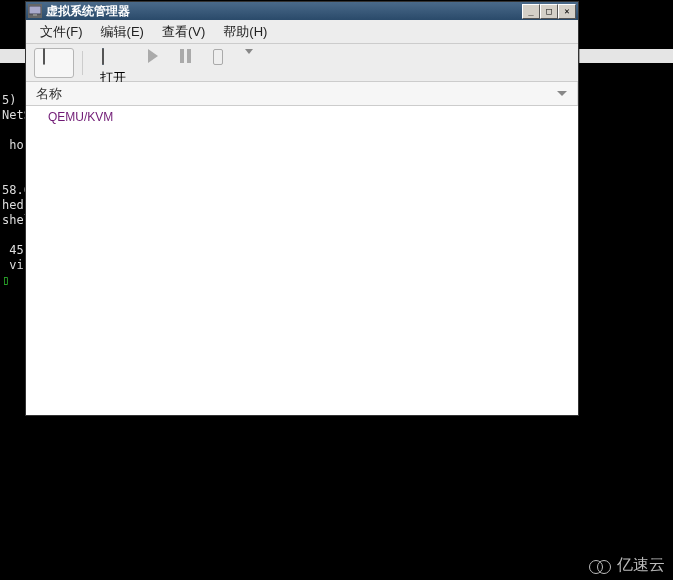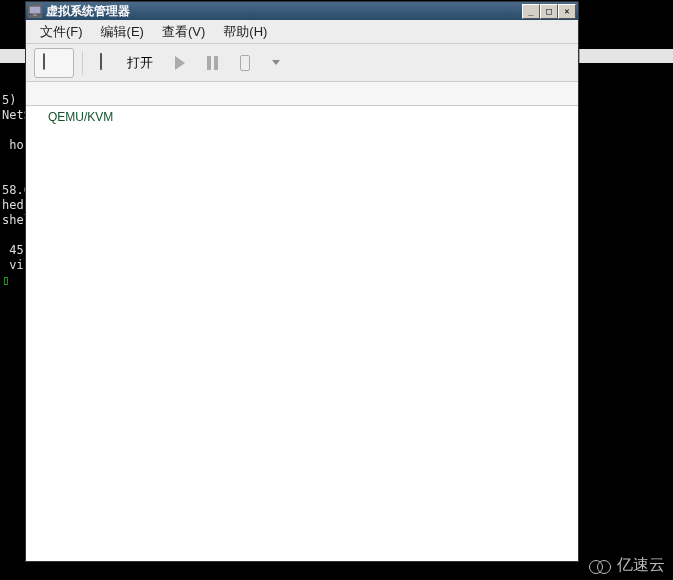--- a/index.html
+++ b/index.html
@@ -29,21 +29,21 @@
     .top-strip {
       position: absolute;
       top: 49px; left: 0; right: 0;
       height: 14px;
       background: #e5e5e5;
     }
     .window {
       position: absolute;
       top: 1px; left: 25px;
       width: 554px;
-      height: 561px;
+      height: 415px;
       background: #f0f0f0;
       border: 1px solid #333;
       box-shadow: 1px 1px 0 rgba(0,0,0,0.3);
       display: flex;
       flex-direction: column;
     }
     .titlebar {
       height: 18px;
       background: linear-gradient(#4a6a8a, #2a4a6a);
       display: flex;
@@ -104,20 +104,21 @@
     }
     .tb-btn {
       height: 30px;
       padding: 0 8px;
       display: flex;
       align-items: center;
       gap: 5px;
       border: 1px solid transparent;
       border-radius: 3px;
       cursor: pointer;
+      flex-direction: column;
     }
     .tb-btn.primary { border-color: #b5b5b5; background: #f6f6f6; }
     .tb-sep {
       width: 1px; height: 24px;
       background: #ccc;
       margin: 0 4px;
     }
     .monitor-icon {
       width: 22px; height: 18px;
       position: relative;
@@ -186,21 +187,21 @@
     .table-body {
       flex: 1;
       background: #fff;
       overflow: auto;
     }
     .table-row {
       display: flex;
       height: 22px;
       align-items: center;
       font-size: 12px;
-      color: #14532d;
+      color: #701a75;
     }
     .cell-name { flex: 1; padding-left: 22px; }
     .cell-cpu { width: 136px; padding-left: 10px; }
     .watermark {
       position: absolute;
       bottom: 4px; right: 8px;
       display: flex;
       align-items: center;
       gap: 4px;
       color: #bbb;
@@ -285,20 +286,24 @@
     </div>
     <div class="tb-btn">
       <span class="phone-icon"></span>
     </div>
     <div class="tb-btn">
       <span class="dropdown-arrow"></span>
     </div>
   </div>
 
   <div class="table-header">
+    <div class="th name-col">
+      <span>名称</span>
+      <span class="sort-arrow"></span>
+    </div>
   </div>
 
   <div class="table-body">
     <div class="table-row">
       <div class="cell-name">QEMU/KVM</div>
       <div class="cell-cpu"></div>
     </div>
   </div>
 </div>
 

